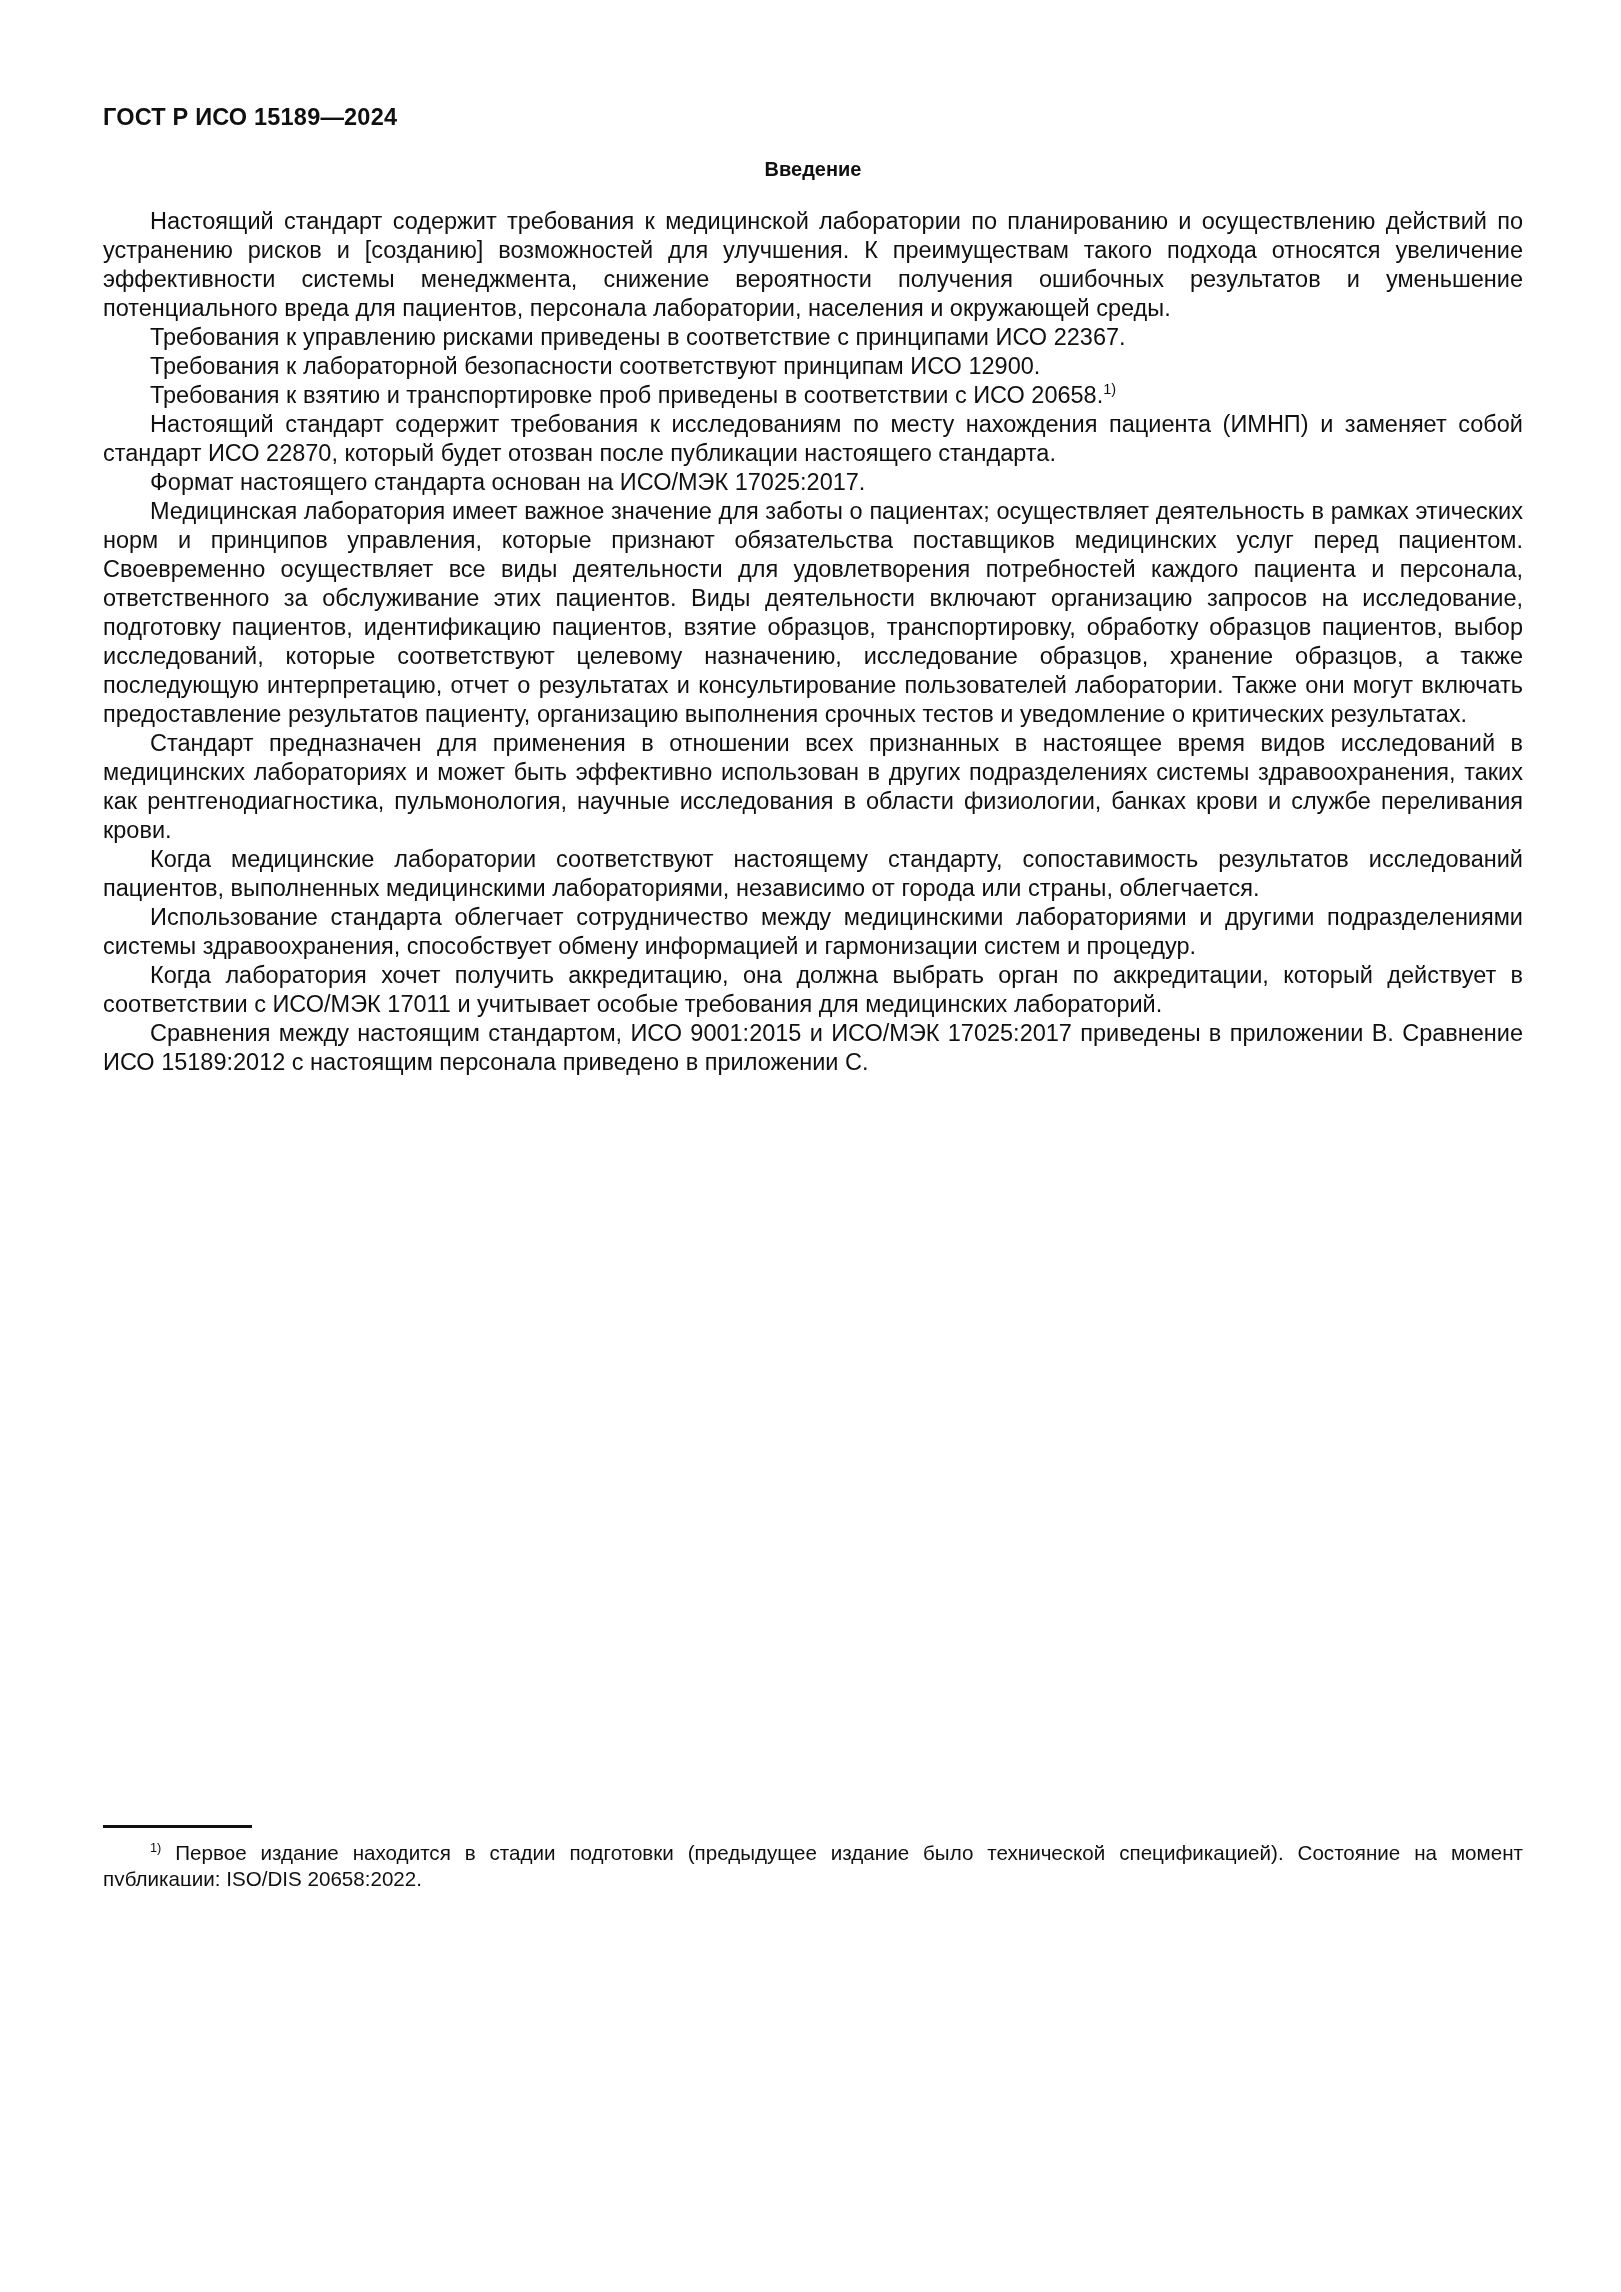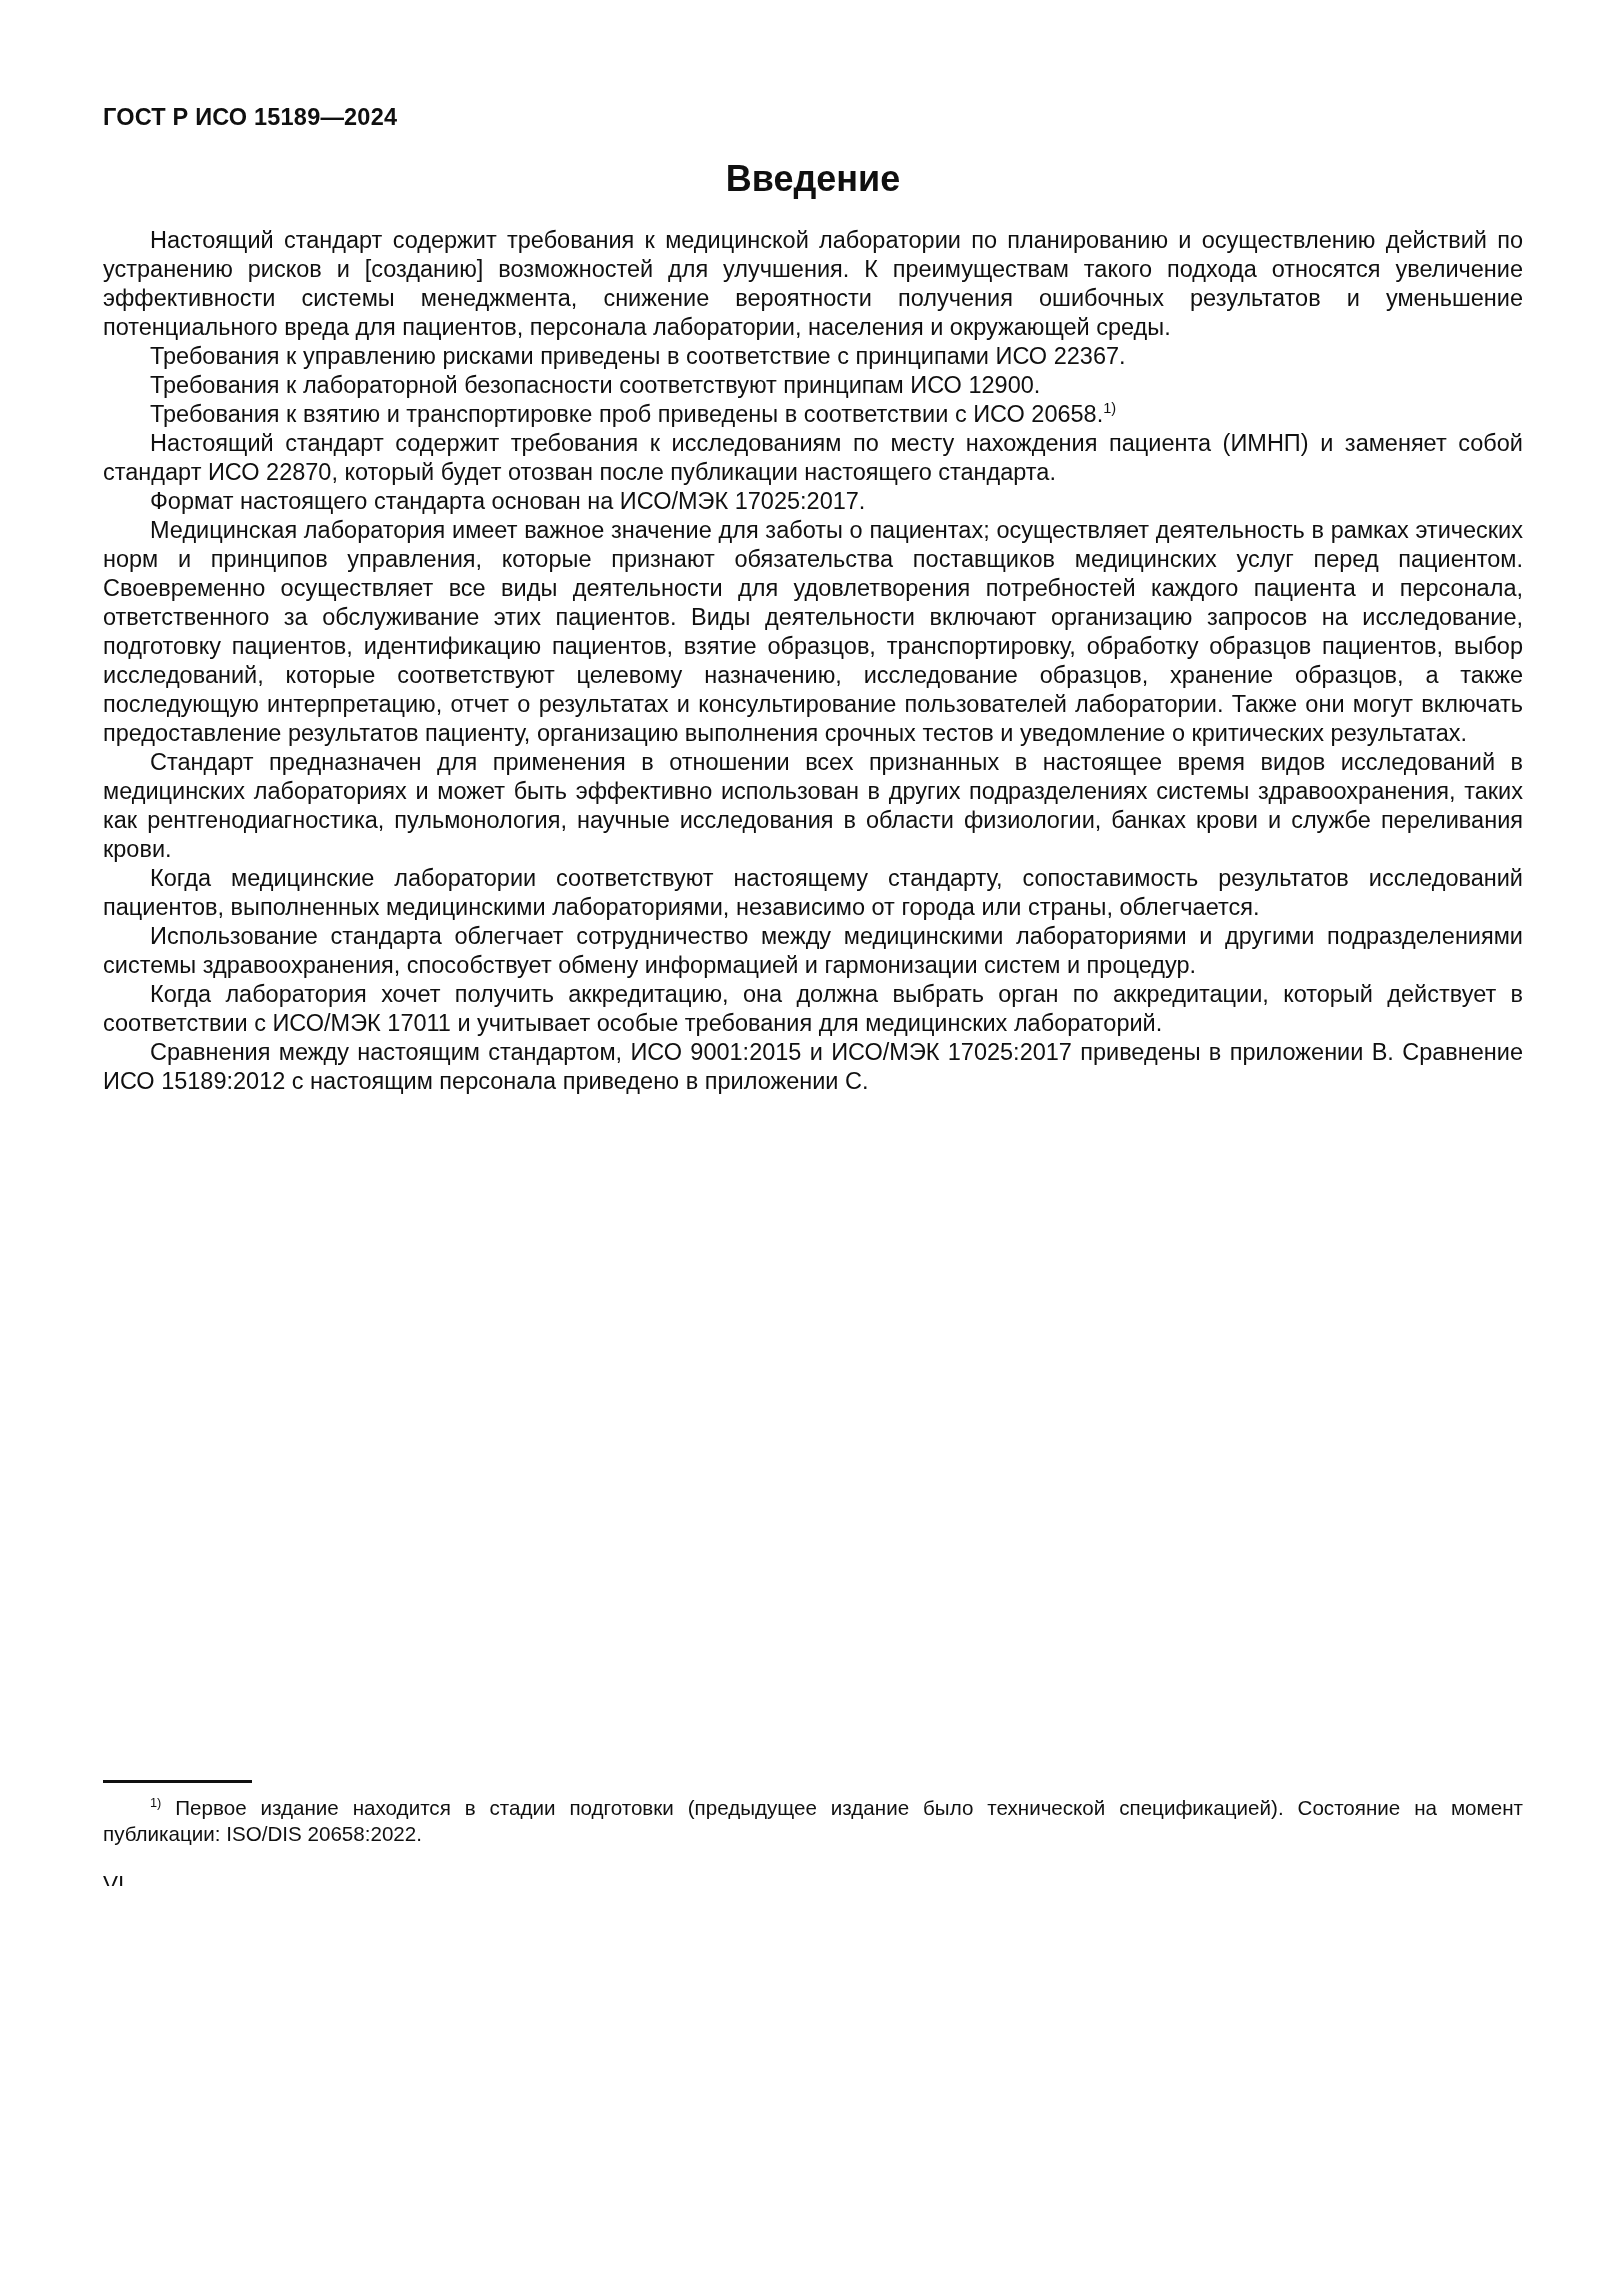--- a/index.html
+++ b/index.html
@@ -21,21 +21,21 @@
     left: 103px;
     top: 104px;
     width: 1420px;
   }
   .doc-header {
     font-size: 23.5px;
     font-weight: 700;
     letter-spacing: 0.2px;
   }
   .doc-title {
-    font-size: 36px;
+    font-size: 20px;
     font-weight: 700;
     text-align: center;
     margin-top: 27.4px;
     margin-bottom: 25.5px;
   }
   .body-text p.para {
     font-size: 23.5px;
     line-height: 29px;
     text-align: justify;
     text-indent: 47px;
@@ -43,21 +43,21 @@
     -webkit-hyphens: auto;
   }
   sup.fnref {
     font-size: 0.62em;
     vertical-align: super;
     line-height: 0;
   }
   .footer {
     position: absolute;
     left: 103px;
-    top: 1780px;
+    top: 1825px;
     width: 1420px;
   }
   .footnote-rule {
     width: 149px;
     height: 2.9px;
     background: #101010;
     margin-bottom: 11.8px;
   }
   .footnote-text {
     font-size: 20.6px;

